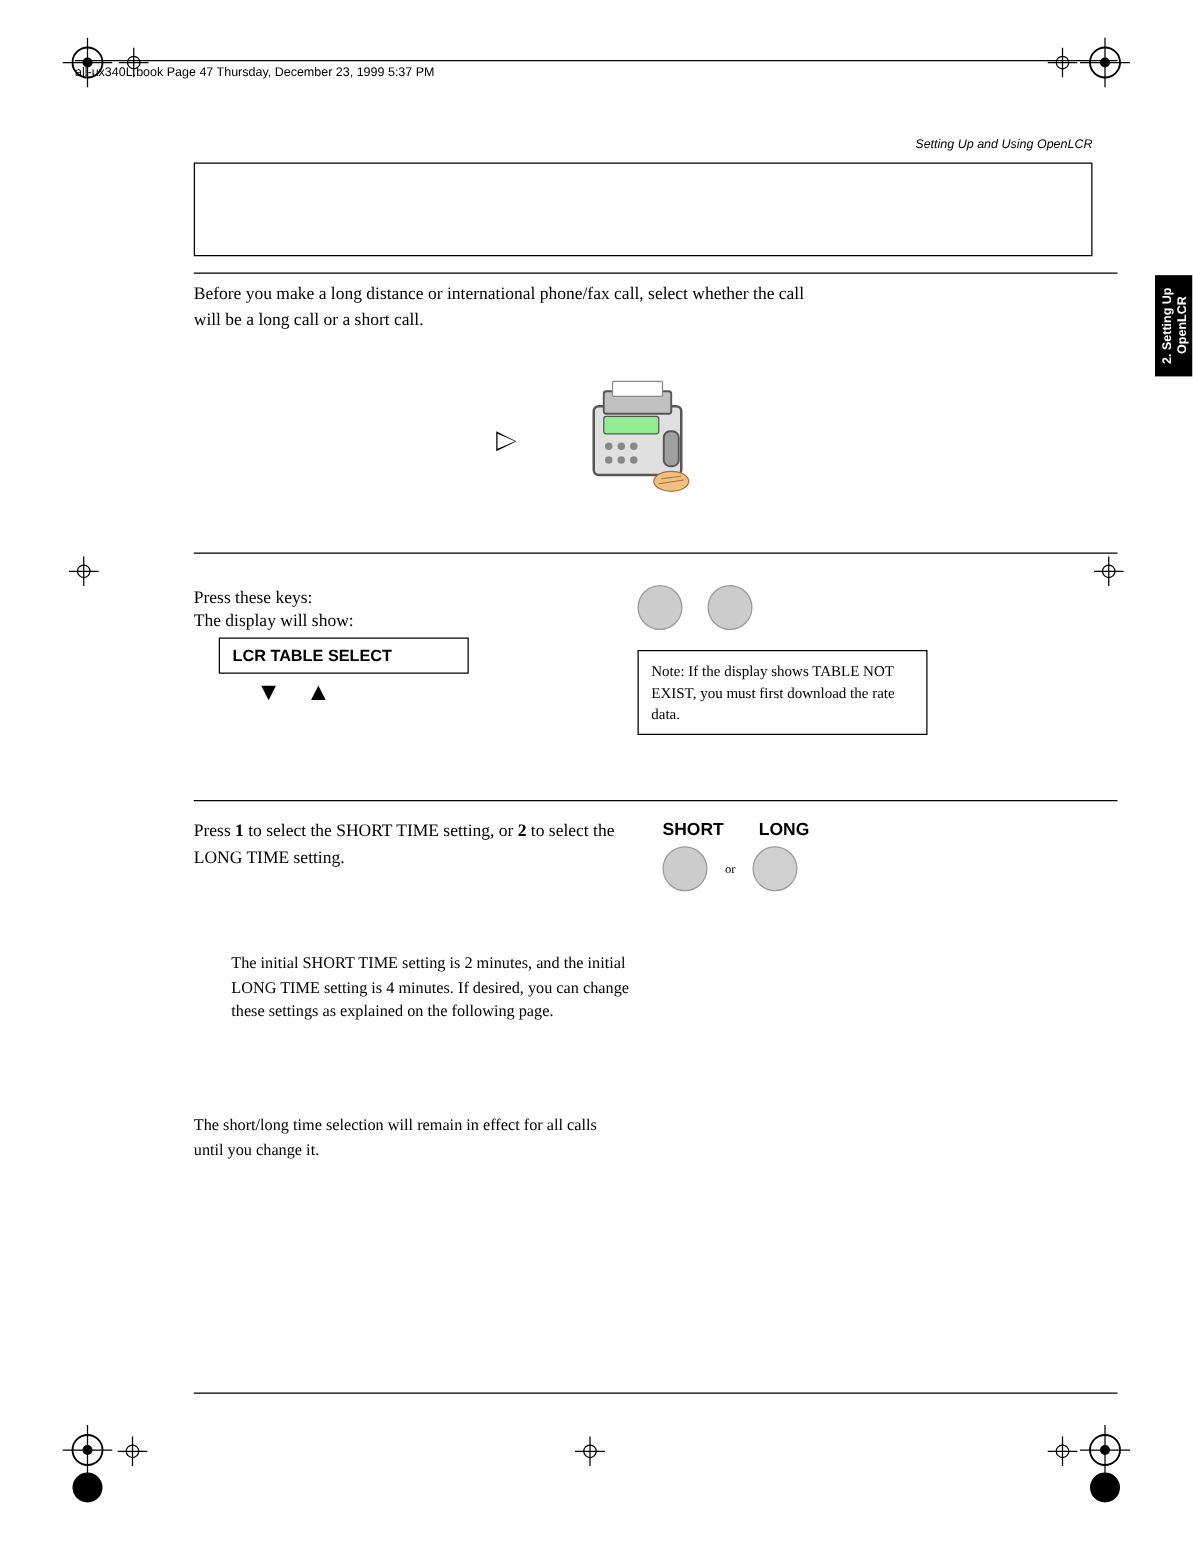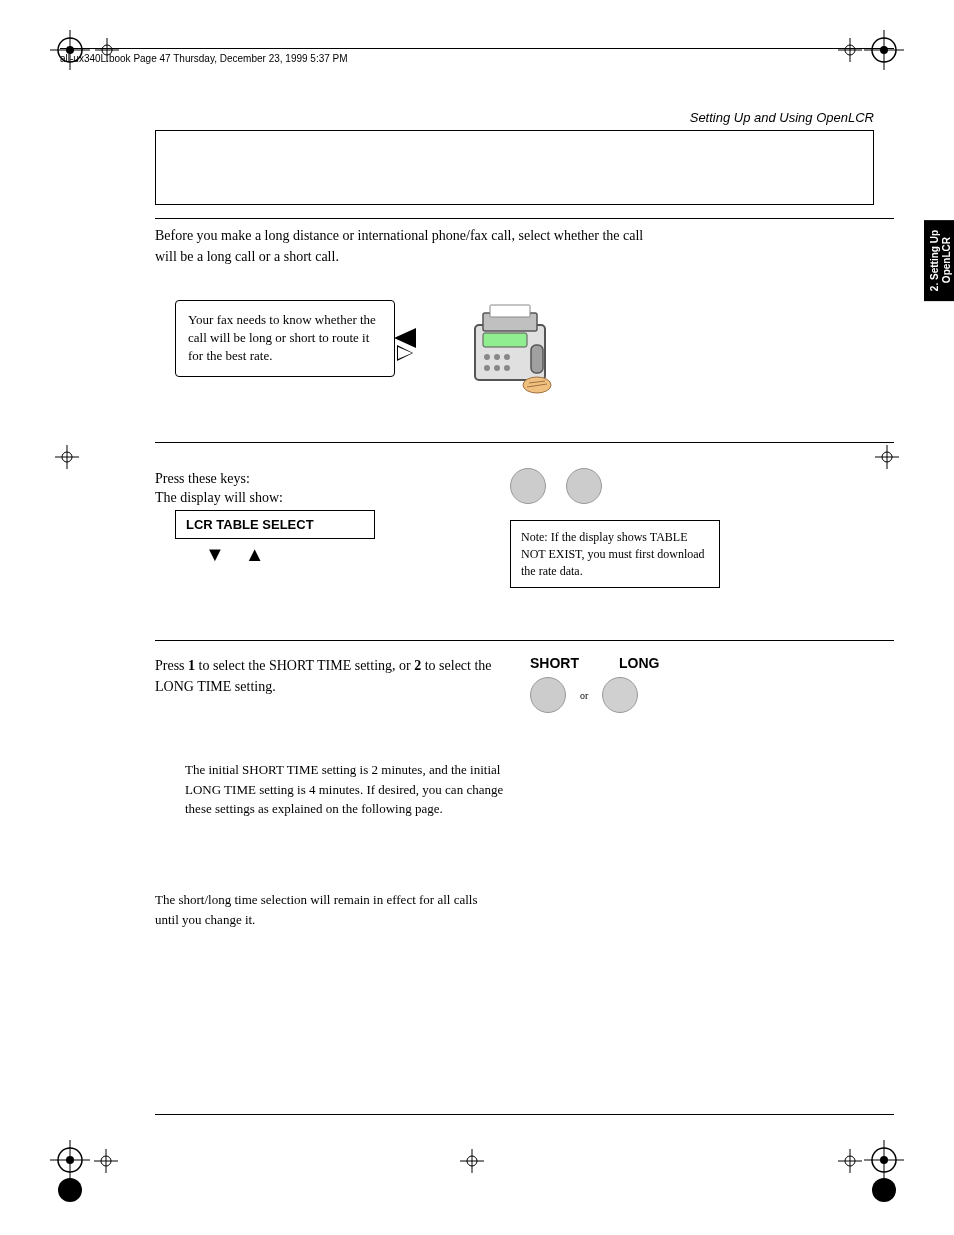--- a/index.html
+++ b/index.html
@@ -49,21 +49,21 @@
       padding: 10px 5px;
       text-align: center;
       line-height: 1.2;
     }
 
     
     .page-title {
       position: absolute;
       top: 110px;
       right: 80px;
-      font-size: 13px;
+      font-size: 10px;
       font-family: Arial, sans-serif;
       font-style: italic;
       margin-left: 12px;
     }
 
     
     .top-box {
       position: absolute;
       top: 130px;
       left: 155px;
@@ -185,21 +185,21 @@
       font-size: 13px;
       font-weight: bold;
       font-family: Arial, sans-serif;
     }
 
     
     .note-box {
       position: absolute;
       top: 520px;
       left: 510px;
-      width: 210px;
+      width: 232px;
       border: 1px solid #000;
       background: #fff;
       padding: 8px 10px;
       font-size: 12px;
       line-height: 1.4;
     }
 
     
     .key-button {
       display: inline-block;
@@ -240,21 +240,21 @@
 
     
     .short-long-area {
       position: absolute;
       top: 655px;
       left: 530px;
       text-align: center;
     }
     .short-long-labels {
       display: flex;
-      gap: 40px;
+      gap: 28px;
       font-size: 14px;
       font-weight: bold;
       margin-bottom: 6px;
       font-family: Arial, sans-serif;
     }
     .or-row {
       display: flex;
       align-items: center;
       gap: 14px;
     }
@@ -347,23 +347,20 @@
 <svg style="position:absolute;top:445px;right:55px;width:24px;height:24px;" viewBox="0 0 24 24">
   <line x1="0" y1="12" x2="24" y2="12" stroke="#000" stroke-width="1"></line>
   <line x1="12" y1="0" x2="12" y2="24" stroke="#000" stroke-width="1"></line>
   <circle cx="12" cy="12" r="5" fill="none" stroke="#000" stroke-width="1"></circle>
 </svg>
 
 <div class="intro-text">Before you make a long distance or international phone/fax call, select whether the call will be a long call or a short call.</div>
 
 <div class="bubble-area">
 
-  <div class="speech-bubble">
-    <span>Your fax needs to know whether the call will be long or short to route it for the best rate.</span>
-  </div>
 
   <div class="bubble-arrow"></div>
   <div class="bubble-arrow-inner"></div>
 
   <svg class="fax-illustration" viewBox="0 0 120 120">
 
     <rect x="20" y="30" width="70" height="55" rx="4" fill="#e0e0e0" stroke="#555" stroke-width="2"></rect>
 
     <rect x="28" y="18" width="54" height="18" rx="2" fill="#c0c0c0" stroke="#555" stroke-width="1.5"></rect>
 

